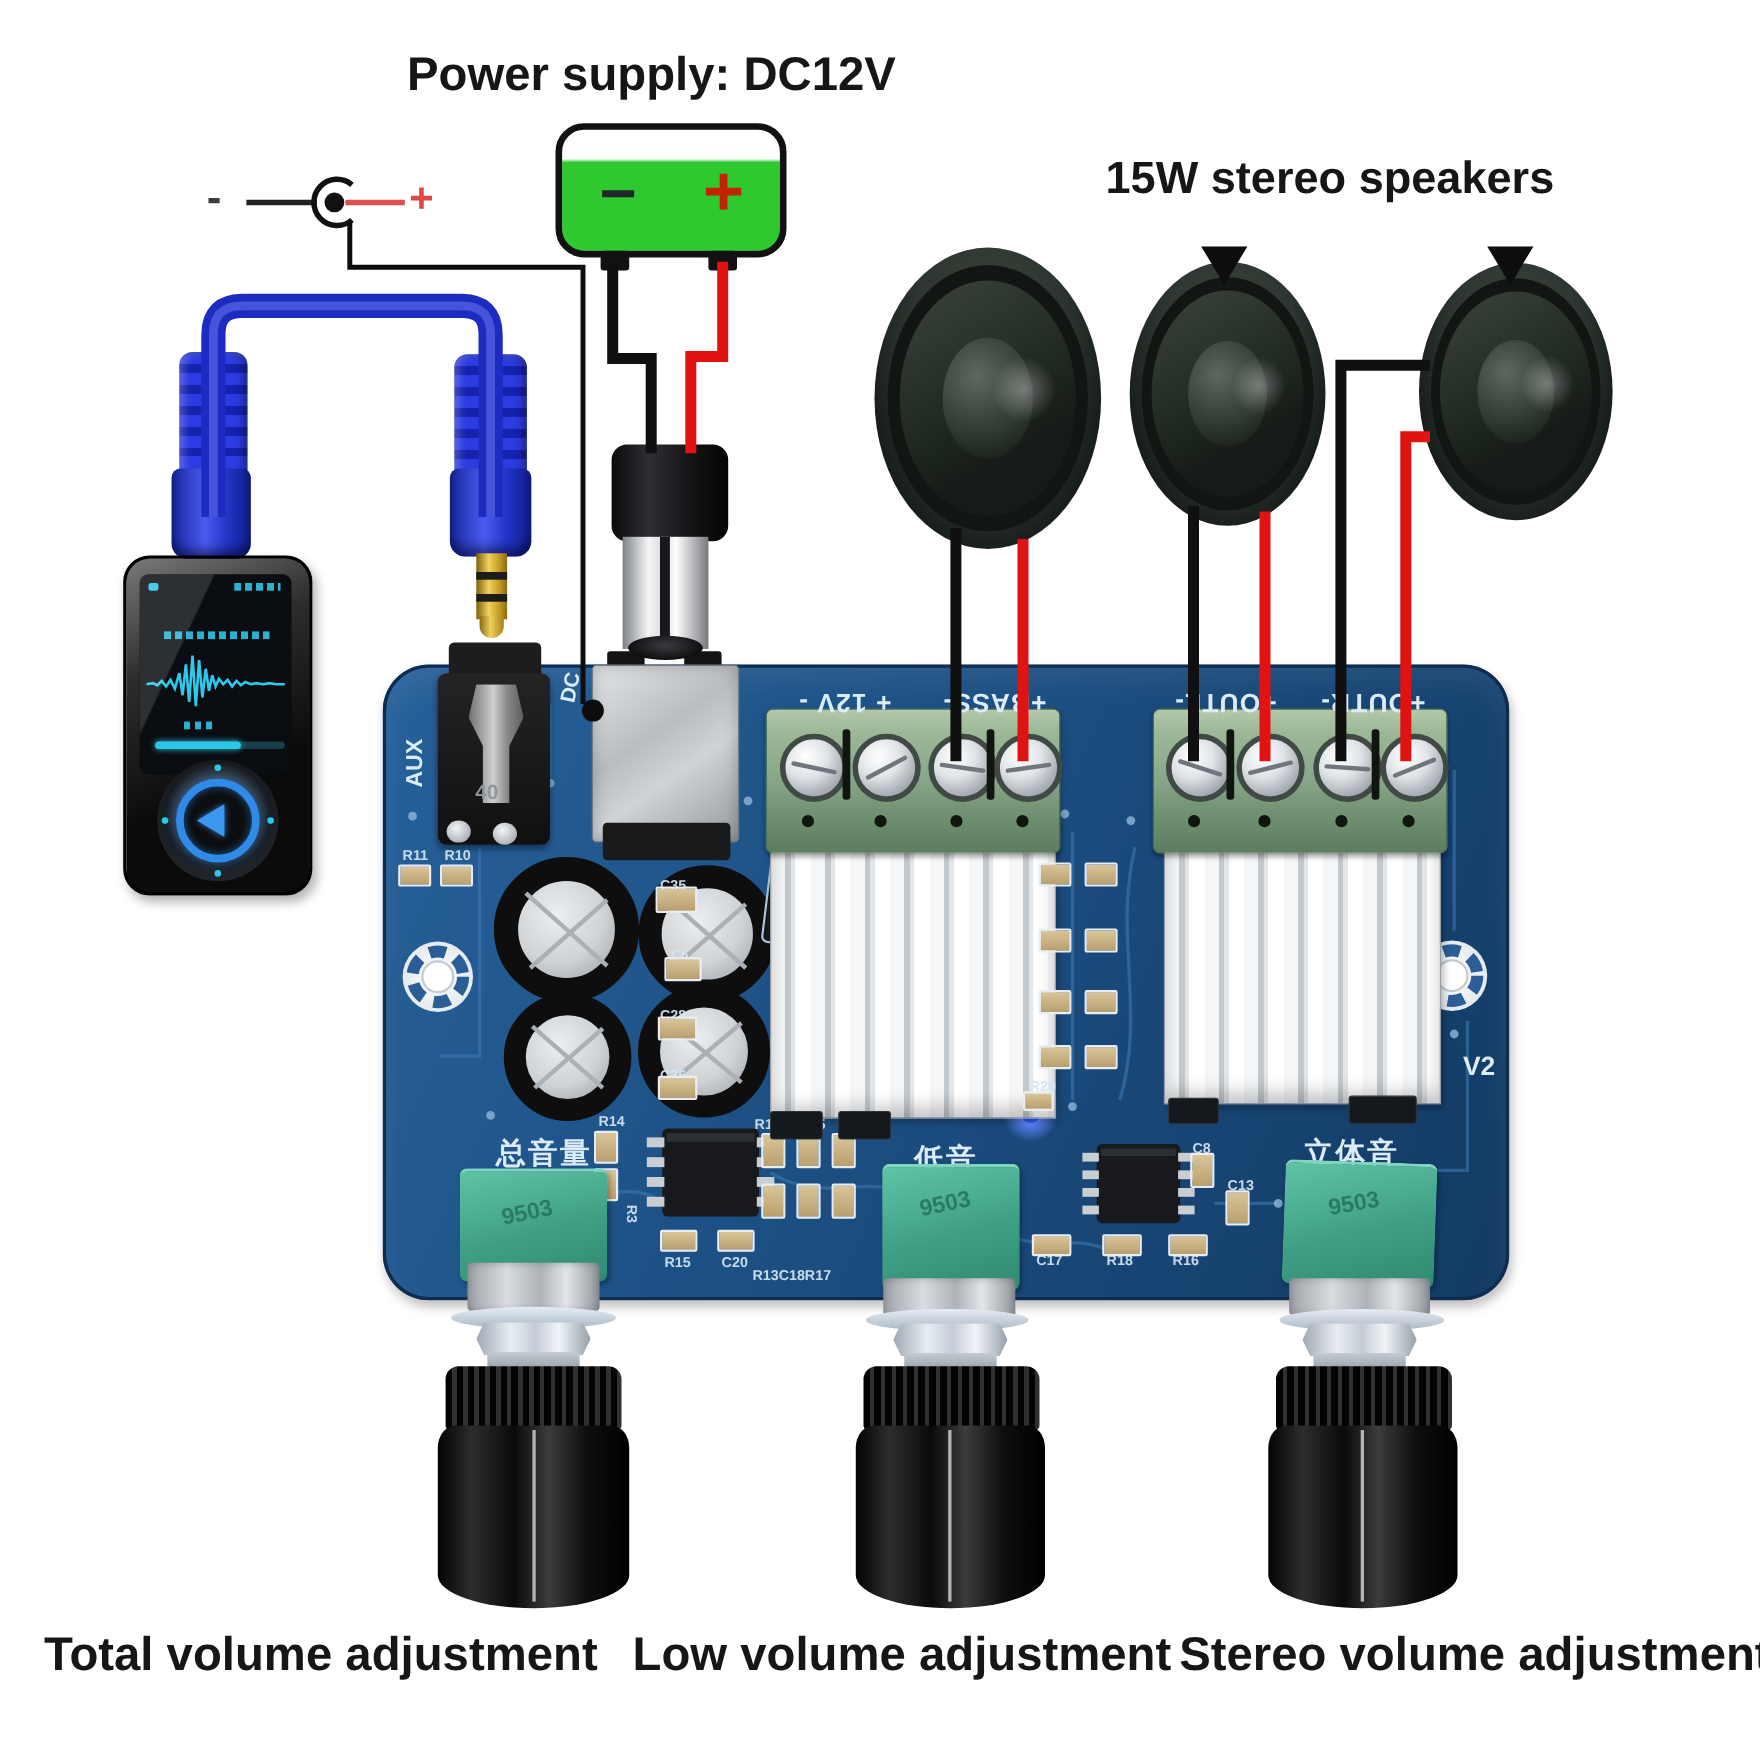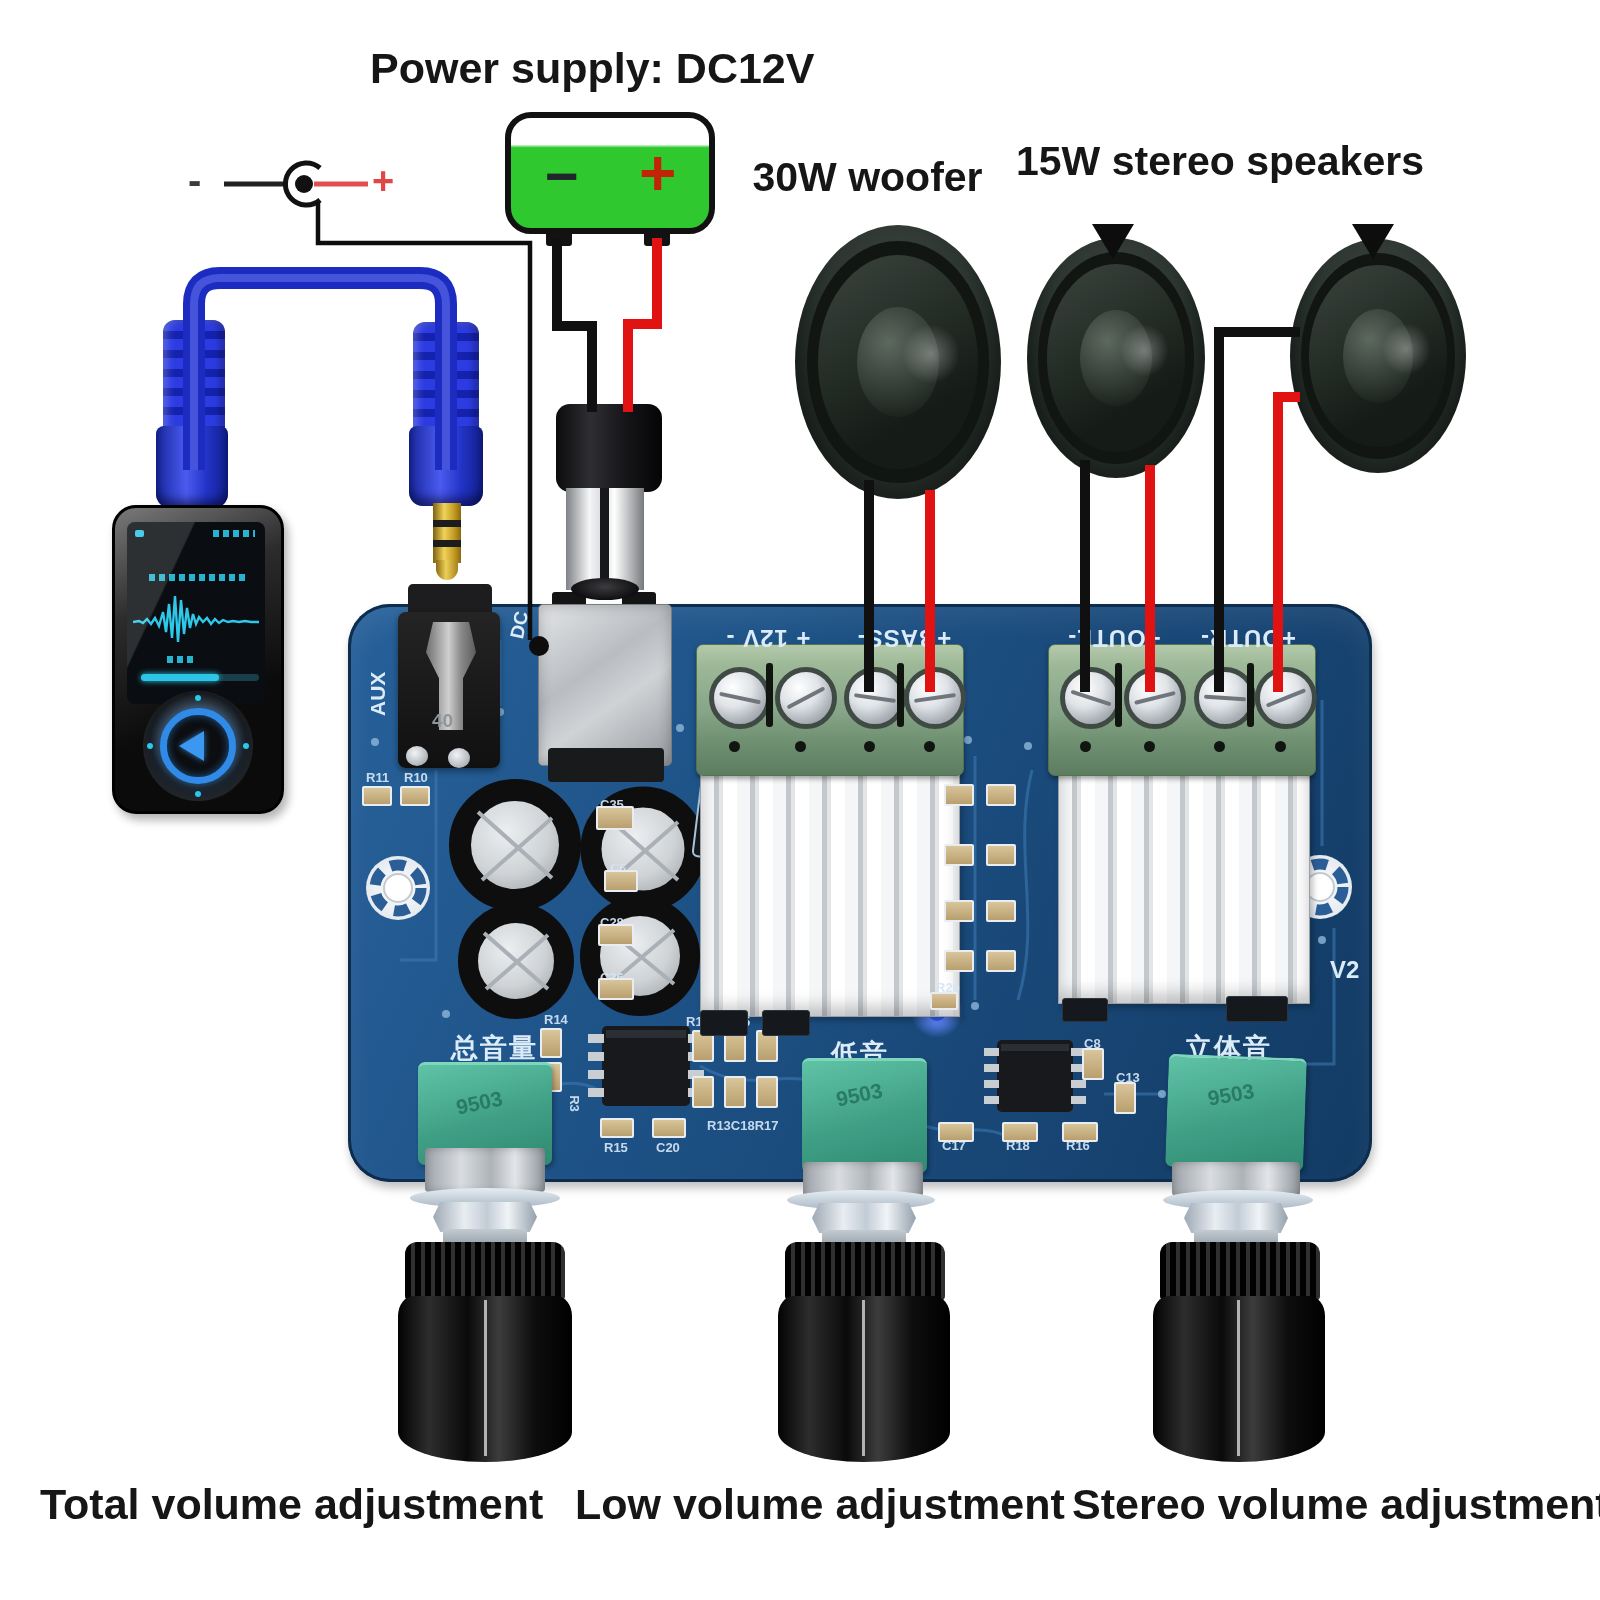--- a/index.html
+++ b/index.html
@@ -105,22 +105,21 @@
   .minus-g{font-size:58px;font-weight:900;color:#20262b;}
   .plus-g{font-size:64px;font-weight:900;color:#c22408;}
   svg{position:absolute;left:0;top:0;}
 </style>
 </head>
 <body>
 
 <div id="canvas">
 
   <div class="txt annot" style="left:370px;top:44px;width:430px;text-align:center;">Power supply: DC12V</div>
-  <div class="txt annot" style="left:745px;top:154px;width:245px;text-align:center;font-size:41px;">30W woofer</div>
-  <div class="txt annot" style="left:1005px;top:138px;width:430px;text-align:center;font-size:41px;">15W stereo speakers</div>
+  <div class="txt annot" style="left:1005px;top:138px;width:430px;text-align:left;font-size:41px;">15W stereo speakers</div>
   <div class="txt cap" style="left:40px;top:1480px;width:480px;text-align:center;">Total volume adjustment</div>
   <div class="txt cap" style="left:575px;top:1480px;width:480px;text-align:center;">Low volume adjustment</div>
   <div class="txt cap" style="left:1072px;top:1480px;width:520px;text-align:center;">Stereo volume adjustment</div>
 
   <div class="txt" style="left:188px;top:158px;font-size:40px;font-weight:bold;color:#3c3c3c;">-</div>
   <div class="txt" style="left:372px;top:160px;font-size:38px;font-weight:bold;color:#e04848;">+</div>
 
   <div class="adapter">
     <span class="abs minus-g" style="left:34px;top:24px;">−</span>
     <span class="abs plus-g" style="left:128px;top:18px;">+</span>
@@ -302,21 +301,21 @@
 
   <div id="refs-layer">
       <span class="ref" style="left: 366px; top: 770px; text-align: center;">R11</span>
       <span class="ref" style="left: 404px; top: 770px;">R10</span>
       <span class="ref" style="left: 600px; top: 797px;">C35</span>
       <span class="ref" style="left: 610px; top: 860px; font-family: Liberation Serif, serif;">C6</span>
       <span class="ref" style="left: 600px; top: 915px;">C28</span>
       <span class="ref" style="left: 600px; top: 970px;">C36</span>
       <span class="ref" style="left: 544px; top: 1012px;">R14</span>
       <span class="ref" style="left: 686px; top: 1014px;">R12C16R5</span>
-      <span class="ref" style="left: 684px; top: 1118px; margin-left: 23px;">R13C18R17</span>
+      <span class="ref" style="left: 684px; top: 1152px;">R13C18R17</span>
       <span class="ref" style="left: 566px; top: 1096px; transform: rotate(90deg);">R3</span>
       <span class="ref" style="left: 604px; top: 1140px;">R15</span>
       <span class="ref" style="left: 656px; top: 1140px;">C20</span>
       <span class="ref" style="left: 936px; top: 980px;">R20</span>
       <span class="ref" style="left: 1084px; top: 1036px;">C8</span>
       <span class="ref" style="left: 1116px; top: 1070px;">C13</span>
       <span class="ref" style="left: 880px; top: 1138px;">R1</span>
       <span class="ref" style="left: 942px; top: 1138px;">C17</span>
       <span class="ref" style="left: 1006px; top: 1138px;">R18</span>
       <span class="ref" style="left: 1066px; top: 1138px;">R16</span>

